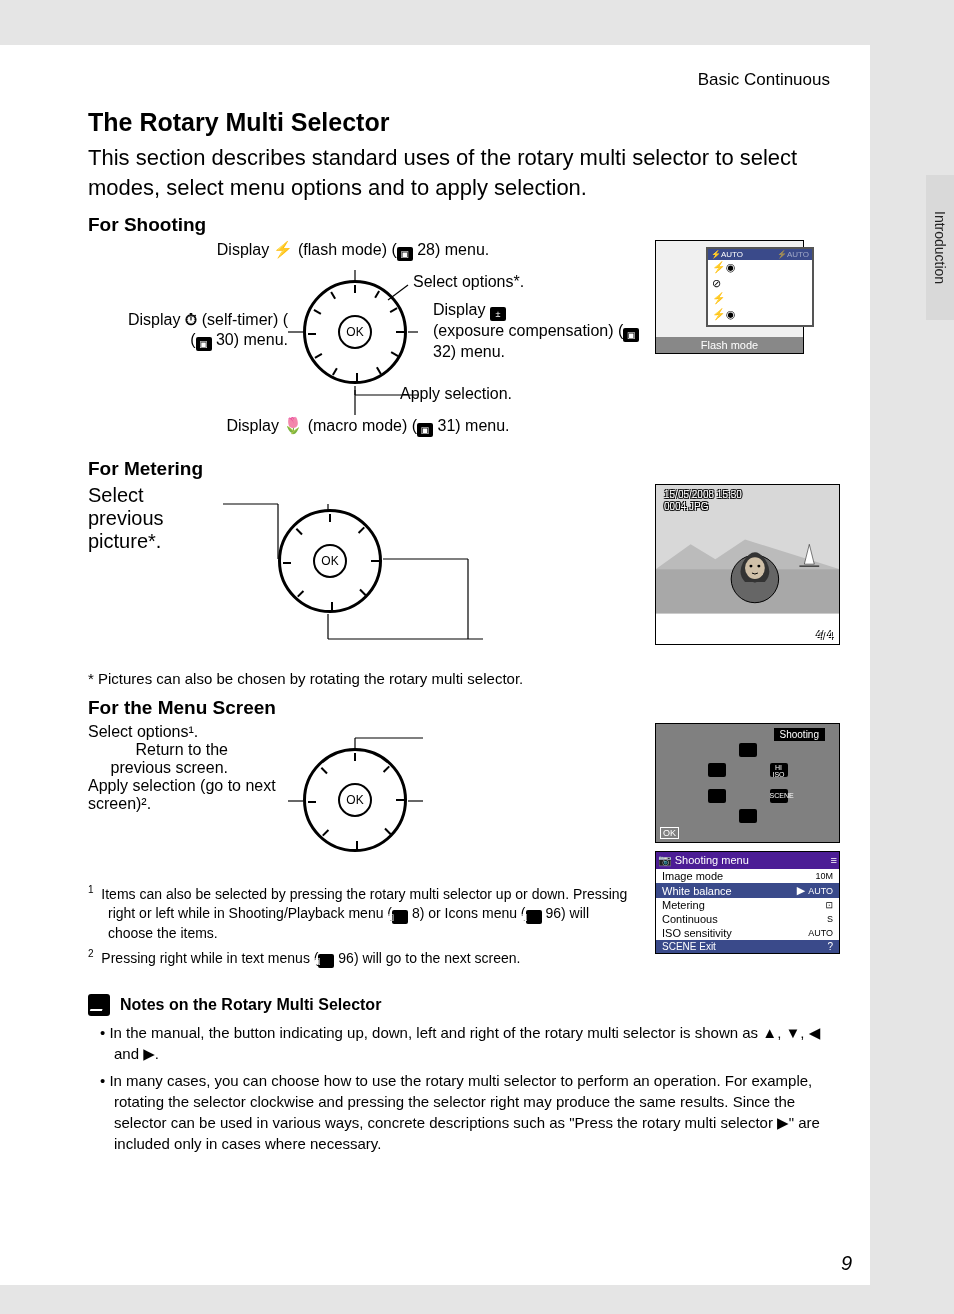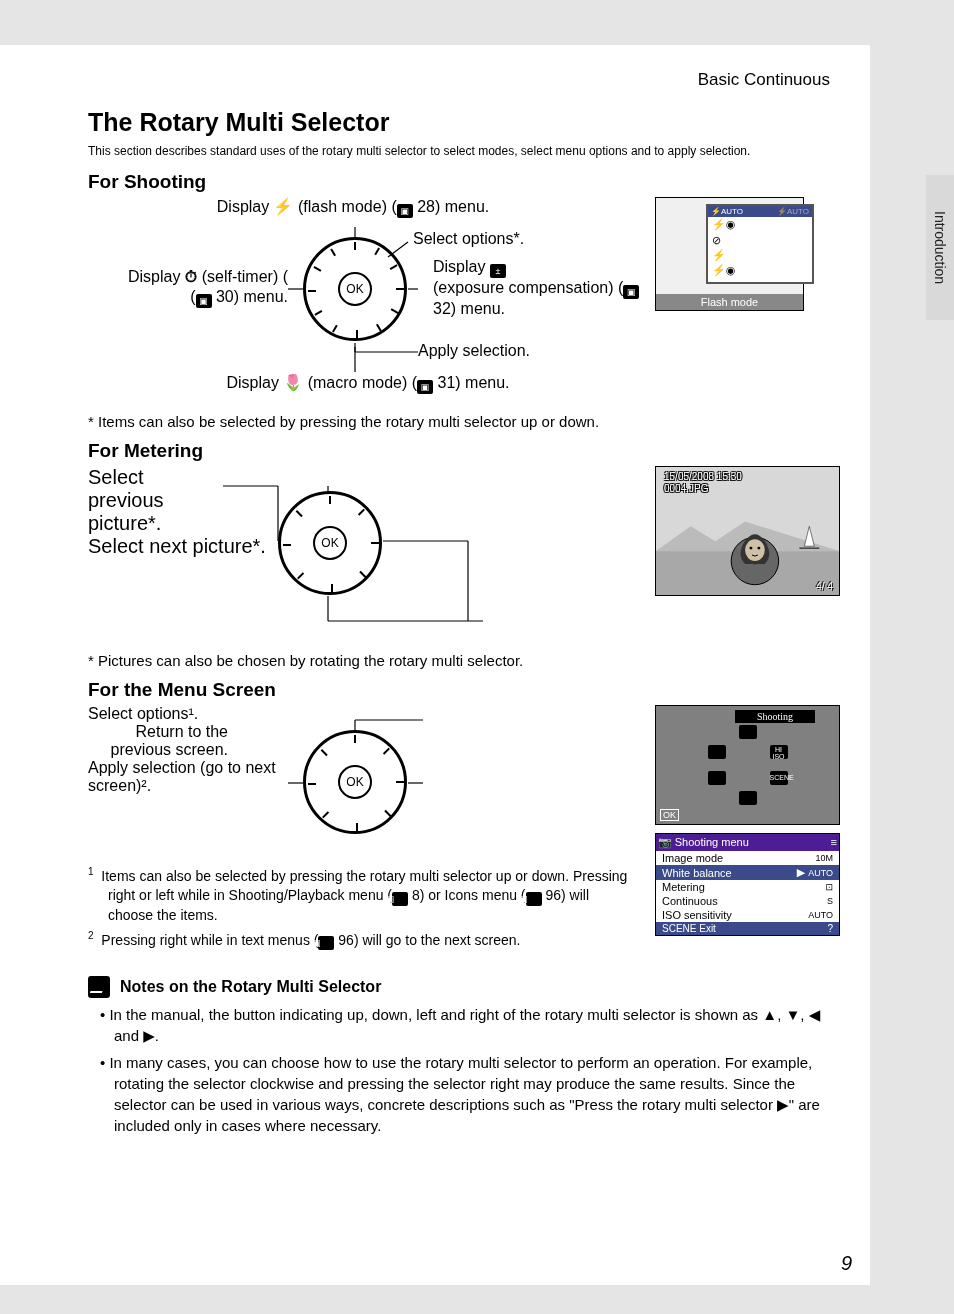--- a/index.html
+++ b/index.html
@@ -31,21 +31,21 @@
     align-items: center;
     justify-content: center;
   }
   .side-tab span {
     writing-mode: vertical-rl;
     font-size: 14px;
     color: #222;
   }
   .breadcrumb { text-align: right; font-size: 17px; margin-bottom: 18px; margin-right: 10px; }
   h1 { font-size: 25px; font-weight: 700; margin-bottom: 6px; }
-  .intro { font-size: 12px; line-height: 1.35; margin-bottom: 12px; }
+  .intro { font-size: 22px; line-height: 1.35; margin-bottom: 12px; }
   h2 { font-size: 19px; font-weight: 700; margin-top: 8px; margin-bottom: 4px; }
   .diagram-row { display: flex; gap: 20px; align-items: flex-start; }
   .diagram-col { flex: 1; position: relative; }
   .thumb-col { width: 185px; }
   .thumb { width: 149px; border: 1px solid #000; background: #fff; font-size: 10px; }
   .thumb-body { height: 96px; background: #f0f0f0; position: relative; padding: 4px; }
   .thumb-caption { background: #888; color: #fff; text-align: center; font-size: 11px; padding: 2px 0; }
   .shoot-diagram { position: relative; height: 210px; font-size: 16px; }
   .shoot-diagram .lbl { position: absolute; line-height: 1.25; }
   .dial {
@@ -89,33 +89,33 @@
   .line { stroke: #000; stroke-width: 1.2; fill: none; }
   .icon-sq { display: inline-block; width: 16px; height: 14px; background: #000; color: #fff; font-size: 9px; text-align: center; line-height: 14px; border-radius: 2px; vertical-align: -2px; }
   .sym { font-weight: bold; }
   .menu-thumb { width: 185px; border: 1px solid #000; margin-top: 8px; font-size: 11px; }
   .menu-thumb .hdr { background: #4c1d95; color: #fff; padding: 2px 2px; display:flex; justify-content:space-between; }
   .menu-thumb .row { padding: 1px 6px; display:flex; justify-content:space-between; align-items:center; font-size:11px; }
   .menu-thumb .row.sel { background: #3a4a8a; color: #fff; }
   .menu-thumb .row .ind { font-size:9px; }
   .menu-thumb .ftr { background: #3a4a8a; color: #fff; padding: 1px 6px; font-size:10px; display:flex; justify-content:space-between; }
   .shooting-thumb { width: 185px; height: 120px; border: 1px solid #000; background: #808080; position: relative; }
-  .shooting-thumb .tabtop { position:absolute; top:4px; right:24px; background:#000; color:#fff; font-size:10px; padding:1px 22px;font-family:Liberation Serif, serif; }
+  .shooting-thumb .tabtop { position:absolute; top:4px; right:14px; background:#000; color:#fff; font-size:10px; padding:1px 6px; }
   .shooting-thumb .ok { position:absolute; bottom:3px; left:4px; color:#fff; font-size:9px; border:1px solid #fff; padding:0 2px; }
   .shooting-thumb .circle { position:absolute; left:50%; top:50%; transform:translate(-50%,-50%); width:80px; height:80px; }
   .shooting-thumb .ic { position:absolute; width:18px; height:14px; background:#000; border-radius:2px; }
   .pb-diagram { position: relative; height: 180px; font-size: 20px; }
   .menu-diagram { position: relative; height: 160px; font-size: 16px; }
   .flash-inner {
     position:absolute; left:50px; top:6px; width:108px; height:80px;
     border:2px solid #555; background:#fff; font-size:9px;
   }
   .flash-inner .toprow { background:#3a4a8a; color:#fff; display:flex; justify-content:space-between; padding:1px 3px; font-size:8px;}
   .flash-inner .opt { padding:0 4px; font-size:11px; line-height:1.4; }
-  .pb-thumb { width:185px; height:130px; border:1px solid #000; background:#fff; position:relative; overflow:hidden; }
+  .pb-thumb { width:185px; height:161px; border:1px solid #000; background:#fff; position:relative; overflow:hidden; }
   .pb-thumb .meta { position:absolute; top:4px; left:8px; font-size:10px; color:#fff; text-shadow:1px 1px 0 #000,-1px -1px 0 #000,1px -1px 0 #000,-1px 1px 0 #000; line-height:1.2; }
   .pb-thumb .btm { position:absolute; bottom:3px; right:6px; font-size:10px; color:#fff; text-shadow:1px 1px 0 #000,-1px -1px 0 #000; }
   .pb-thumb svg { position:absolute; inset:0; }
 </style>
 </head>
 <body>
 
 <div class="side-tab">
   <span>Introduction</span>
 </div>
@@ -156,21 +156,21 @@
         <div class="lbl" style="left:95px; top:0; text-align:center; width:340px;">
           <span>Display </span><span class="sym">⚡</span><span> (flash mode) (</span><span class="icon-sq">▣</span><span> 28) menu.</span>
         </div>
         <div class="lbl" style="left:325px; top:32px;">Select options*.</div>
         <div class="lbl" style="left:345px; top:60px; width:210px;">
           <span>Display </span><span class="icon-sq">±</span><br><span> (exposure compensation) (</span><span class="icon-sq">▣</span><span> 32) menu.</span>
         </div>
         <div class="lbl" style="left:-55px; top:70px; width:255px; text-align:right;">
           <span>Display </span><span class="sym">⏱</span><span> (self-timer) (</span><br>(<span class="icon-sq">▣</span><span> 30) menu.</span>
         </div>
-        <div class="lbl" style="left:330px; top:144px;text-align:right;">Apply selection.</div>
+        <div class="lbl" style="left:312px; top:144px;text-align:right;">Apply selection.</div>
         <div class="lbl" style="left:75px; top:176px; width:410px; text-align:center;">
           <span>Display </span><span class="sym">🌷</span><span> (macro mode) (</span><span class="icon-sq">▣</span><span> 31) menu.</span>
         </div>
       </div>
     </div>
     <div class="thumb-col">
       <div class="thumb">
         <div class="thumb-body">
           <div class="flash-inner">
             <div class="toprow">
@@ -180,21 +180,20 @@
             <div class="opt">⚡◉</div>
             <div class="opt">⊘</div>
             <div class="opt">⚡</div>
             <div class="opt">⚡◉</div>
           </div>
         </div>
         <div class="thumb-caption">Flash mode</div>
       </div>
     </div>
   </div>
-  <p class="footnote">*   Items can also be selected by pressing the rotary multi selector up or down.</p>
 
   <h2>For Metering</h2>
   <div class="diagram-row">
     <div class="diagram-col">
       <div class="pb-diagram">
         <div class="dial" style="left:190px; top:25px;">
           <span class="tick" style="transform:rotate(0deg) translateX(-1px);"></span>
           <span class="tick" style="transform:rotate(45deg) translateX(-1px);"></span>
           <span class="tick" style="transform:rotate(90deg) translateX(-1px);"></span>
           <span class="tick" style="transform:rotate(135deg) translateX(-1px);"></span>
@@ -206,21 +205,20 @@
         <svg style="position:absolute;inset:0;width:100%;height:100%;pointer-events:none;">
           <line class="line" x1="135" y1="20" x2="190" y2="20"></line>
           <line class="line" x1="190" y1="20" x2="190" y2="75"></line>
           <line class="line" x1="240" y1="20" x2="240" y2="28"></line>
           <line class="line" x1="295" y1="75" x2="380" y2="75"></line>
           <line class="line" x1="380" y1="75" x2="380" y2="155"></line>
           <line class="line" x1="240" y1="130" x2="240" y2="155"></line>
           <line class="line" x1="240" y1="155" x2="395" y2="155"></line>
         </svg>
         <div class="lbl" style="left:0; top:0; width:130px;">Select previous picture*.</div>
-        <div class="lbl" style="left:400px; top:145px;">Select next picture*.</div>
       </div>
     </div>
     <div class="thumb-col">
       <div class="pb-thumb">
         <svg viewBox="0 0 185 130">
           <rect x="0" y="0" width="185" height="85" fill="#d8d8d8"></rect>
           <rect x="0" y="85" width="185" height="45" fill="#a8a8a8"></rect>
           <path d="M 0 85 L 35 60 L 60 75 L 90 55 L 185 85 Z" fill="#bbb"></path>
           <polygon points="155,60 160,80 150,80" fill="#fff" stroke="#000" stroke-width="0.5"></polygon>
           <line x1="145" y1="82" x2="165" y2="82" stroke="#000"></line>

